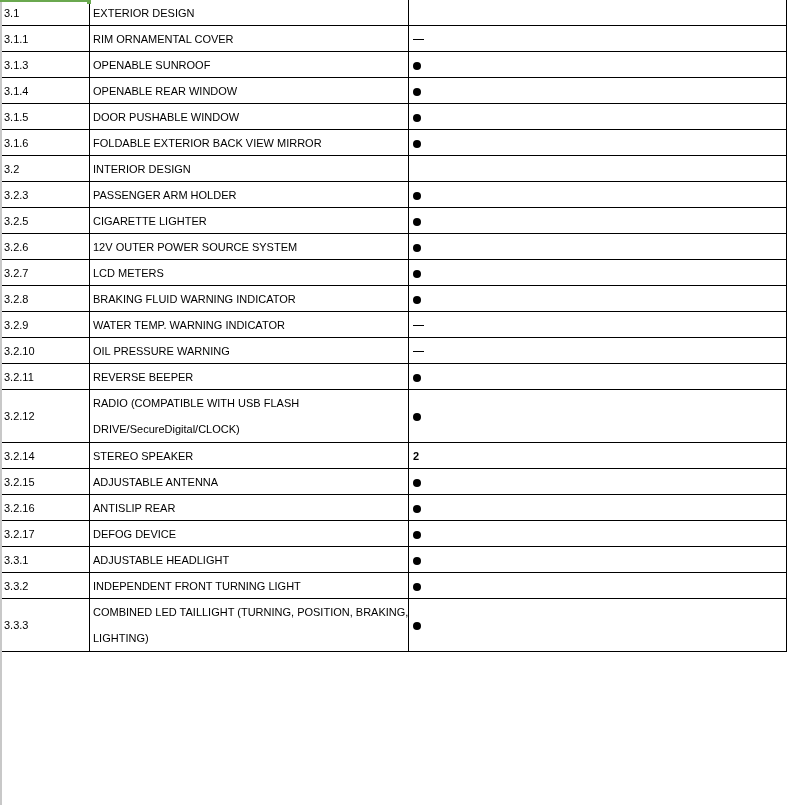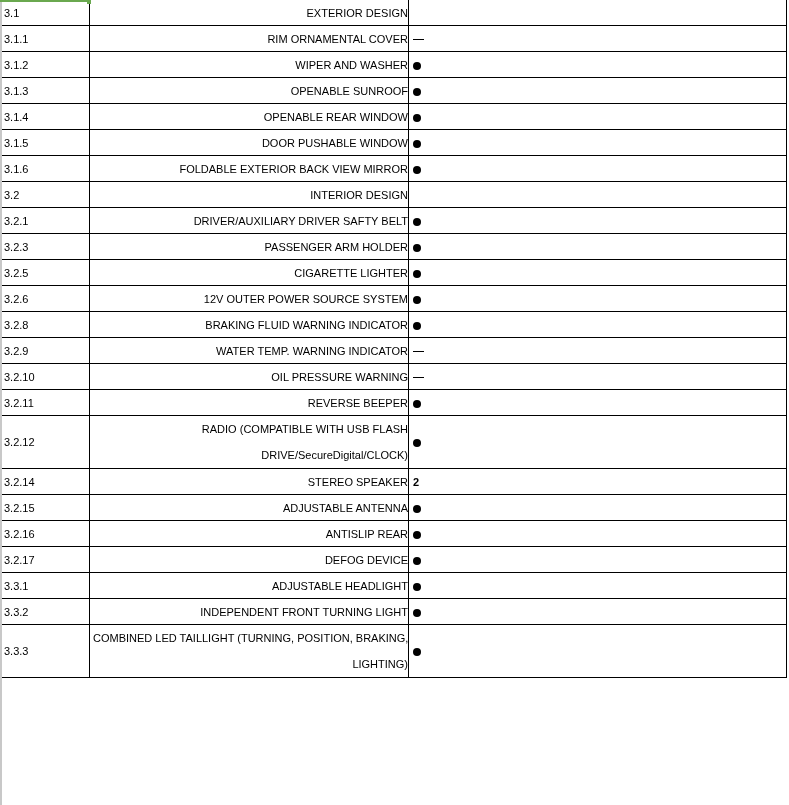--- a/index.html
+++ b/index.html
@@ -18,21 +18,21 @@
   }
   table.spec td {
     border: 1px solid #000000;
     padding: 0 0 0 3px;
     height: 25px;
     vertical-align: middle;
     white-space: nowrap;
   }
   table.spec tr.tall td { height: 51px; margin-top: 48px; }
   table.spec td.num { width: 85px; border-left-color: #c8c8c8; }
-  table.spec td.desc { width: 315px; text-align: right; }
+  table.spec td.desc { width: 315px; }
   table.spec td.desc .line { display: block; line-height: 26px; }
   table.spec td.val { padding-left: 4px; }
   .dot { display: inline-block; width: 8px; height: 8px; border-radius: 50%; background: #000; vertical-align: middle; }
   .dash { display: inline-block; width: 11px; height: 1px; background: #000; vertical-align: middle; }
   .num-val { font-weight: bold; }
 </style>
 </head>
 <body>
 
 <div class="left-edge"></div>
@@ -43,25 +43,20 @@
   <tbody id="spec-body">
       <tr>
         <td class="num">3.1</td>
         <td class="desc"><span>EXTERIOR DESIGN</span></td>
         <td class="val"></td>
       </tr>
       <tr>
         <td class="num">3.1.1</td>
         <td class="desc"><span>RIM ORNAMENTAL COVER</span></td>
         <td class="val"><span class="dash"></span></td>
-      </tr>
-      <tr>
-        <td class="num">3.1.2</td>
-        <td class="desc"><span>WIPER AND WASHER</span></td>
-        <td class="val"><span class="dot"></span></td>
       </tr>
       <tr>
         <td class="num">3.1.3</td>
         <td class="desc"><span>OPENABLE SUNROOF</span></td>
         <td class="val"><span class="dot"></span></td>
       </tr>
       <tr>
         <td class="num">3.1.4</td>
         <td class="desc"><span>OPENABLE REAR WINDOW</span></td>
         <td class="val"><span class="dot"></span></td>
@@ -75,37 +70,37 @@
         <td class="num">3.1.6</td>
         <td class="desc"><span>FOLDABLE EXTERIOR BACK VIEW MIRROR</span></td>
         <td class="val"><span class="dot"></span></td>
       </tr>
       <tr>
         <td class="num">3.2</td>
         <td class="desc"><span>INTERIOR DESIGN</span></td>
         <td class="val"></td>
       </tr>
       <tr>
-        <td class="num">3.2.1</td>
-        <td class="desc"><span>DRIVER/AUXILIARY DRIVER SAFTY BELT</span></td>
-        <td class="val"><span class="dot"></span></td>
-      </tr>
-      <tr>
         <td class="num">3.2.3</td>
         <td class="desc"><span>PASSENGER ARM HOLDER</span></td>
         <td class="val"><span class="dot"></span></td>
       </tr>
       <tr>
         <td class="num">3.2.5</td>
         <td class="desc"><span>CIGARETTE LIGHTER</span></td>
         <td class="val"><span class="dot"></span></td>
       </tr>
       <tr>
         <td class="num">3.2.6</td>
         <td class="desc"><span>12V OUTER POWER SOURCE SYSTEM</span></td>
+        <td class="val"><span class="dot"></span></td>
+      </tr>
+      <tr>
+        <td class="num">3.2.7</td>
+        <td class="desc"><span>LCD METERS</span></td>
         <td class="val"><span class="dot"></span></td>
       </tr>
       <tr>
         <td class="num">3.2.8</td>
         <td class="desc"><span>BRAKING FLUID WARNING INDICATOR</span></td>
         <td class="val"><span class="dot"></span></td>
       </tr>
       <tr>
         <td class="num">3.2.9</td>
         <td class="desc"><span>WATER TEMP. WARNING INDICATOR</span></td>

